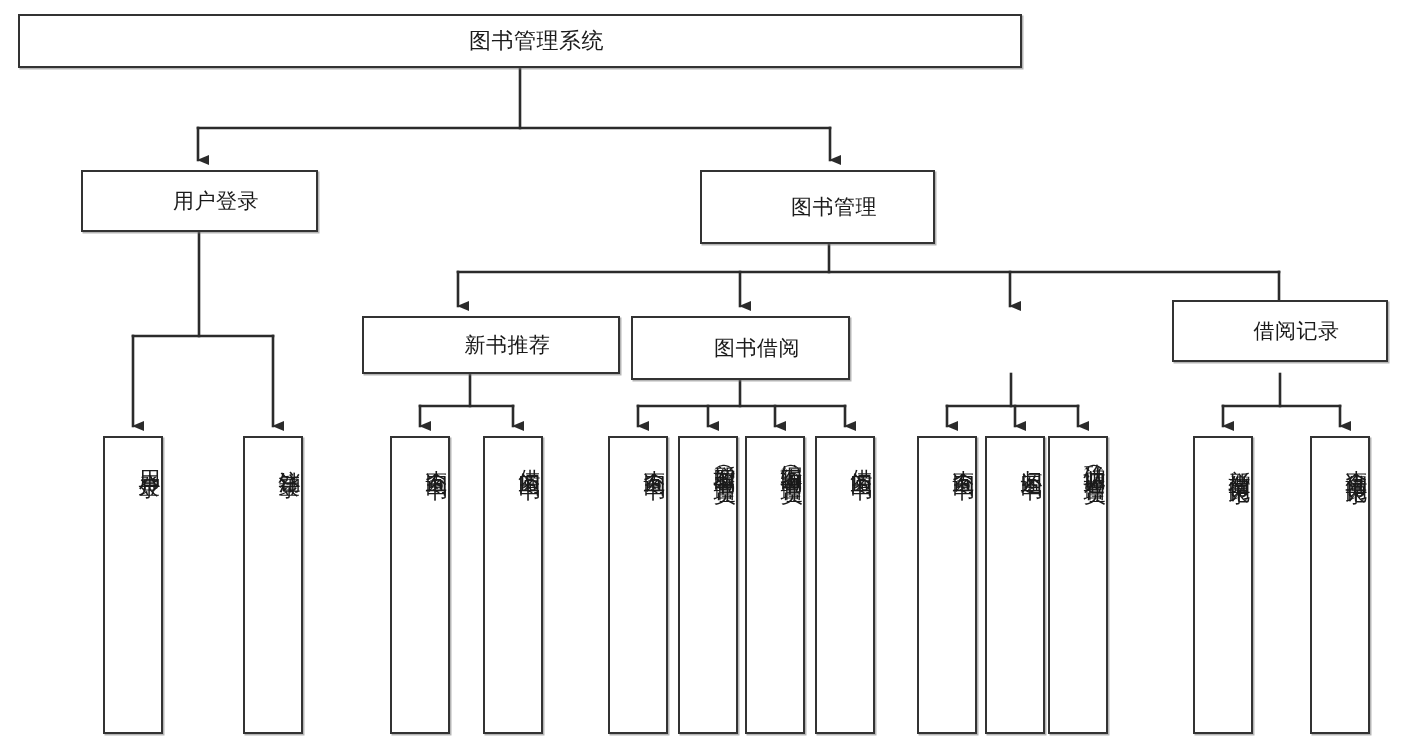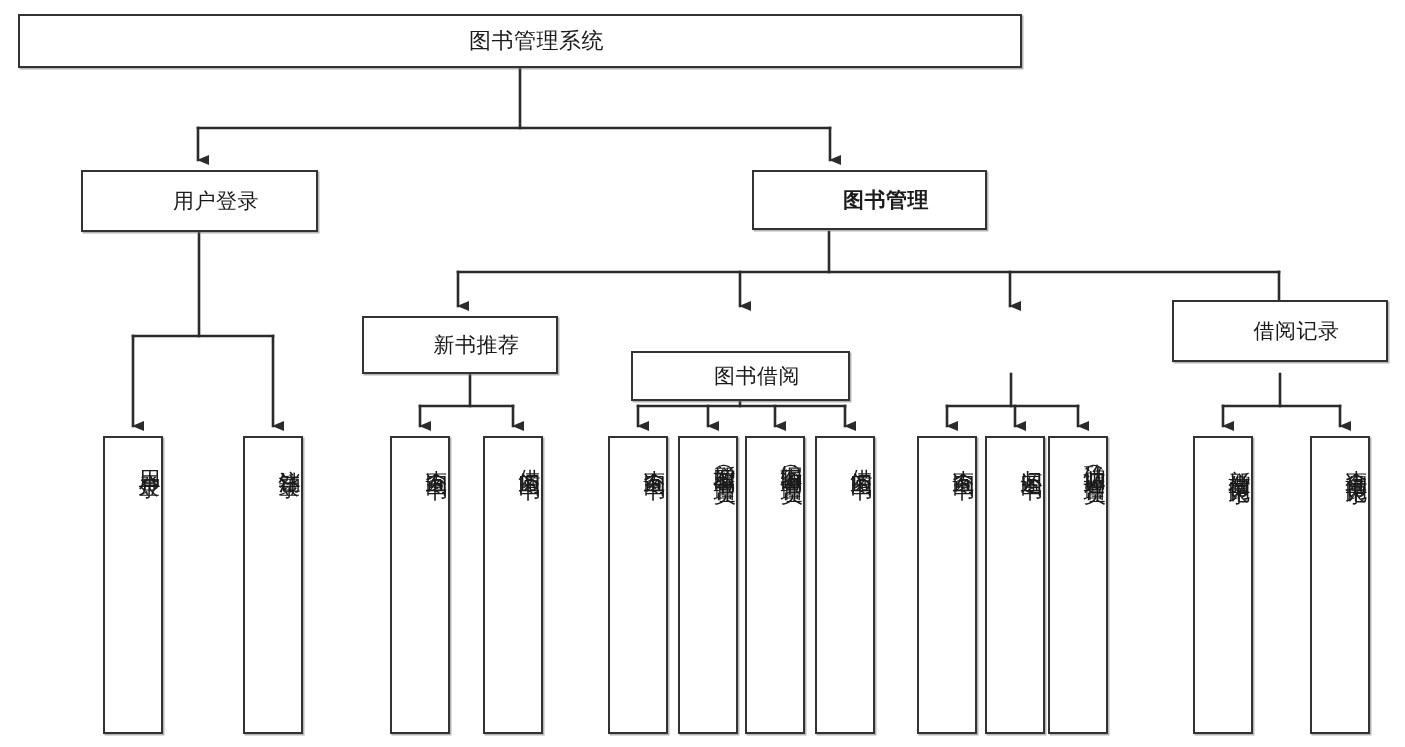--- a/index.html
+++ b/index.html
@@ -130,28 +130,28 @@
     </g>
   </svg>
 
   <div class="node" id="root-node" style="left:18px; top:14px; width:1004px; height:54px;">
     <span class="label">图书管理系统</span>
   </div>
 
   <div class="node" style="left:81px; top:170px; width:237px; height:62px;">
     <span class="label">用户登录</span>
   </div>
-  <div class="node" style="left:752px; top:170px; width:235px; height:60px;font-weight:bold;">
+  <div class="node" style="left:700px; top:170px; width:235px; height:74px;">
     <span class="label">图书管理</span>
   </div>
 
-  <div class="node" style="left:362px; top:316px; width:196px; height:58px;">
+  <div class="node" style="left:362px; top:316px; width:258px; height:58px;">
     <span class="label">新书推荐</span>
   </div>
-  <div class="node" style="left:631px; top:316px; width:219px; height:50px;margin-top:35px;">
+  <div class="node" style="left:631px; top:316px; width:219px; height:64px;">
     <span class="label">图书借阅</span>
   </div>
   <div class="node" style="left:1172px; top:300px; width:216px; height:62px;">
     <span class="label">借阅记录</span>
   </div>
 
   <div class="node vertical" style="left:103px; top:436px; width:60px; height:298px;">
     <span class="label">用户登录</span>
   </div>
   <div class="node vertical" style="left:243px; top:436px; width:60px; height:298px;">

